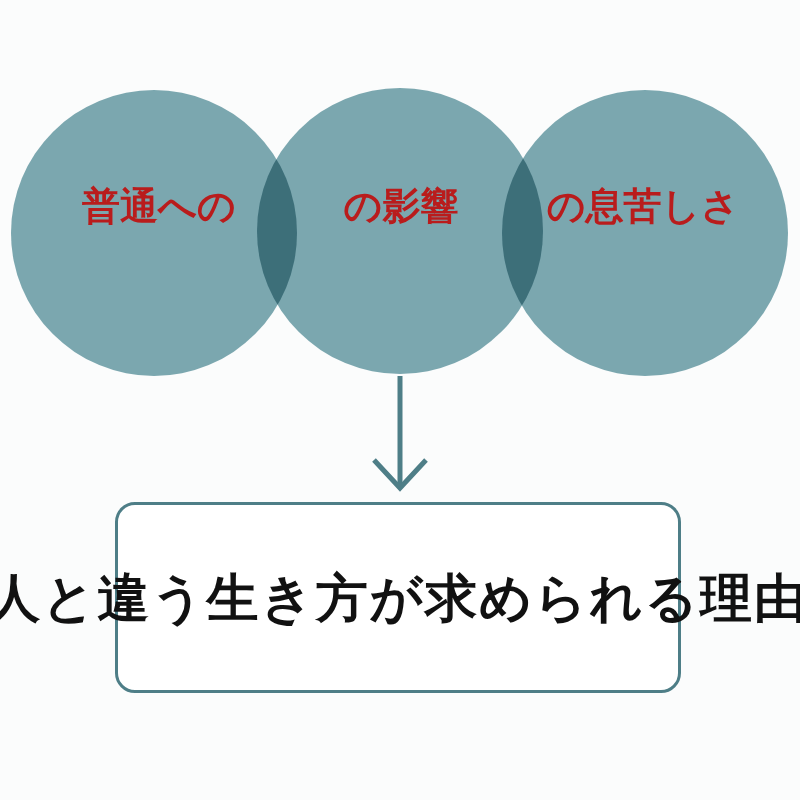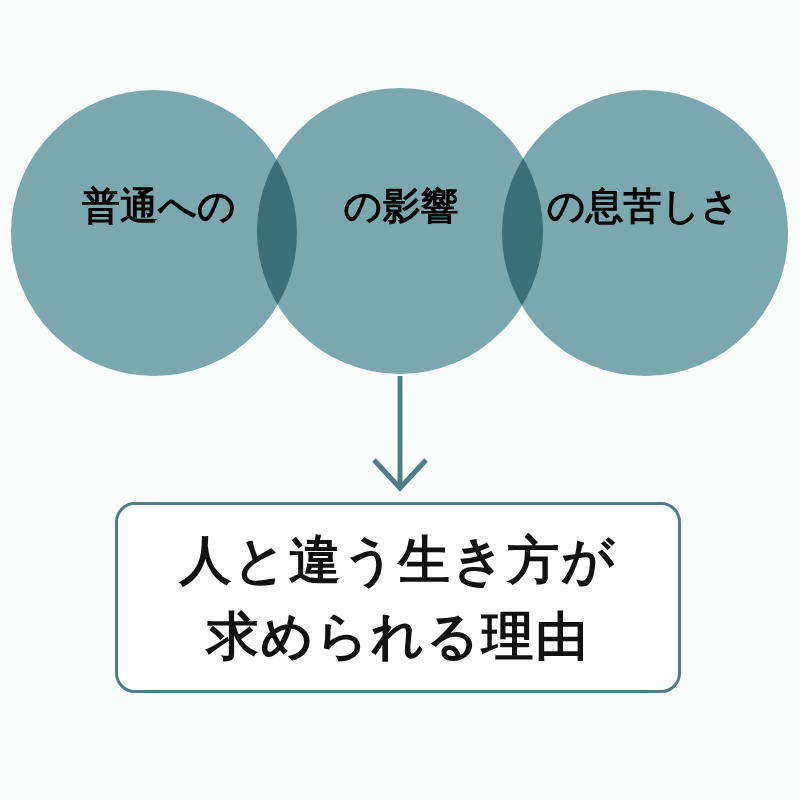--- a/index.html
+++ b/index.html
@@ -20,38 +20,38 @@
     .c1 { left: 11px; top: 90px; }
     .c2 { left: 257px; top: 88px; }
     .c3 { left: 502px; top: 90px; }
     .label {
       position: absolute;
       width: 286px;
       text-align: center;
       font-weight: bold;
       font-size: 38px;
       line-height: 56px;
-      color: #000000;
+      color: #b91c1c;
       z-index: 5;
       white-space: nowrap;
     }
     .l1 { left: 16px; top: 178px; }
     .l2 { left: 258px; top: 178px; }
     .l3 { left: 500px; top: 178px; }
     .arrow {
       position: absolute; left: 0; top: 0; z-index: 3;
     }
     .result-box {
       position: absolute;
       left: 115px; top: 502px;
       width: 566px; height: 191px;
       border: 3px solid #4e7e87;
       border-radius: 20px;
       background: #ffffff;
-      display: flex; flex-direction: column;
+      display: flex; 
       align-items: center; justify-content: center;
       box-sizing: border-box;
     }
     .result-line {
       font-weight: bold;
       font-size: 52px;
       line-height: 76px;
       color: #111;
       letter-spacing: 2px;
       white-space: nowrap;

